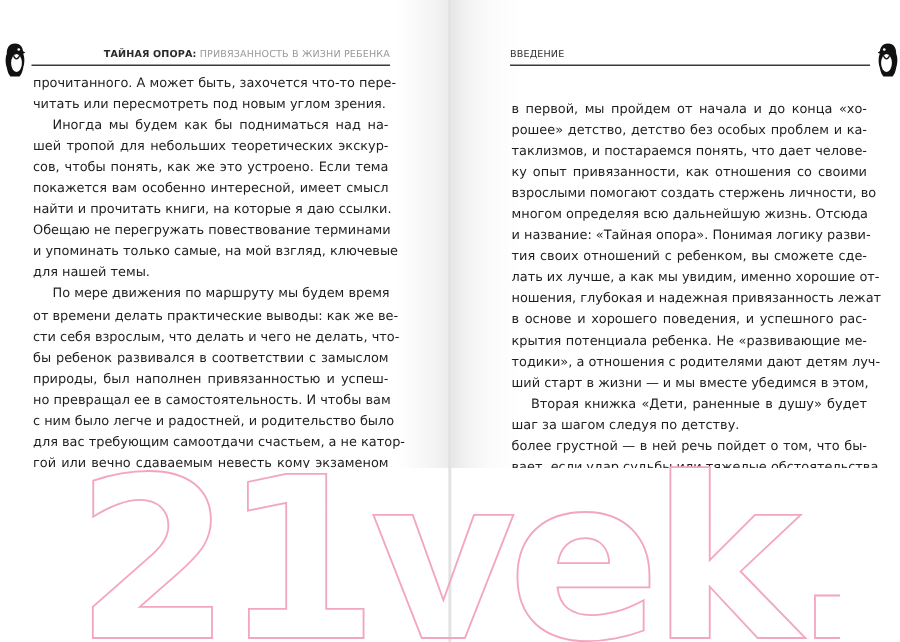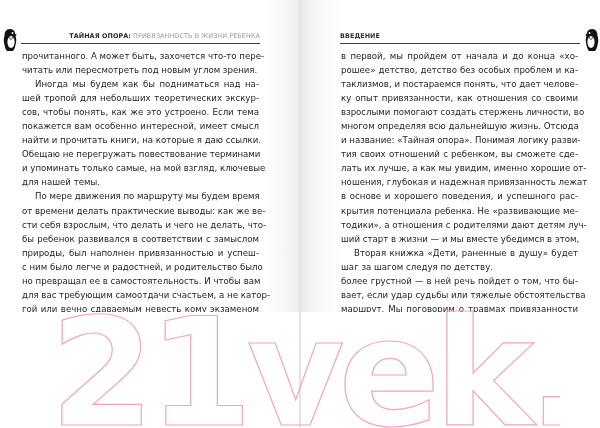--- a/index.html
+++ b/index.html
@@ -35,21 +35,21 @@
     .page.right .rule { left: 40px; width: 240px; }
     .penguin { position: absolute; top: 28px; width: 14px; height: 24px; }
     .page.left .penguin { left: 3px; }
     .page.right .penguin { left: 285px; }
     .body-text {
       position: absolute; top: 49px; width: 237px;
       font-size: 8.6px; line-height: 14.05px;
       text-align: justify; word-spacing: 0px;
     }
     .page.left .body-text { left: 22px; }
-    .page.right .body-text { left: 41px; }
+    .page.right .body-text { left: 41px; margin-top: 17px; }
     .line { display: block; white-space: nowrap; text-align-last: justify; text-align: justify; }
     .line.last { text-align-last: left; }
     .line.indent { padding-left: 13px; }
     .para-gap { display: block; height: 14.05px; }
     .folio { position: absolute; font-size: 8.5px; font-weight: bold; color: #222; }
     .page.left .folio { left: 3px; top: 391px; }
     .page.right .folio { left: 283px; top: 408px; }
     .watermark {
       position: absolute; left: 40px; top: 300px; width: 520px; height: 128px;
       pointer-events: none;
@@ -82,22 +82,22 @@
       <span class="line">покажется вам особенно интересной, имеет смысл</span>
       <span class="line">найти и прочитать книги, на которые я даю ссылки.</span>
       <span class="line">Обещаю не перегружать повествование терминами</span>
       <span class="line">и упоминать только самые, на мой взгляд, ключевые</span>
       <span class="line last">для нашей темы.</span>
       <span class="line indent">По мере движения по маршруту мы будем время</span>
       <span class="line">от времени делать практические выводы: как же ве-</span>
       <span class="line">сти себя взрослым, что делать и чего не делать, что-</span>
       <span class="line">бы ребенок развивался в соответствии с замыслом</span>
       <span class="line">природы, был наполнен привязанностью и успеш-</span>
+      <span class="line">но превращал ее в самостоятельность. И чтобы вам</span>
       <span class="line">с ним было легче и радостней, и родительство было</span>
-      <span class="line">но превращал ее в самостоятельность. И чтобы вам</span>
       <span class="line">для вас требующим самоотдачи счастьем, а не катор-</span>
       <span class="line">гой или вечно сдаваемым невесть кому экзаменом</span>
       <span class="line last">со страхом ошибки.</span>
       <span class="para-gap"></span>
       <span class="line indent">По замыслу, книжка, которую вы держите в ру-</span>
       <span class="line">ках, будет первой частью серии «Близкие люди», по-</span>
       <span class="line">священной разным аспектам привязанности. В этой,</span>
     </div>
 
     <div class="folio">12</div>
@@ -105,21 +105,21 @@
 
   <div class="page right">
     <svg class="penguin" viewBox="0 0 14 24">
       <path d="M7 1 C3 1 1.5 4 1.5 8 C0.5 10 0.5 14 1.5 17 C2 20 3 22 4 23 L10 23 C11 22 12 20 12.5 17 C13.5 14 13.5 10 12.5 8 C12.5 4 11 1 7 1 Z" fill="#111"></path>
       <ellipse cx="6" cy="14" rx="3.6" ry="6" fill="#fff"></ellipse>
       <path d="M4 9 C5 12 7 12 8 9" stroke="#111" stroke-width="0.8" fill="none"></path>
       <circle cx="4.5" cy="5" r="0.9" fill="#fff"></circle>
       <path d="M2 6 L0 7 L2 8 Z" fill="#111"></path>
     </svg>
     <div class="running-head">
-      <span class="rh-bold" style="font-weight:bold;color:#333;">ВВЕДЕНИЕ</span>
+      <span class="rh-bold" style="font-weight:normal;color:#333;">ВВЕДЕНИЕ</span>
     </div>
     <div class="rule"></div>
 
     <div class="body-text">
       <span class="line">в первой, мы пройдем от начала и до конца «хо-</span>
       <span class="line">рошее» детство, детство без особых проблем и ка-</span>
       <span class="line">таклизмов, и постараемся понять, что дает челове-</span>
       <span class="line">ку опыт привязанности, как отношения со своими</span>
       <span class="line">взрослыми помогают создать стержень личности, во</span>
       <span class="line">многом определяя всю дальнейшую жизнь. Отсюда</span>

